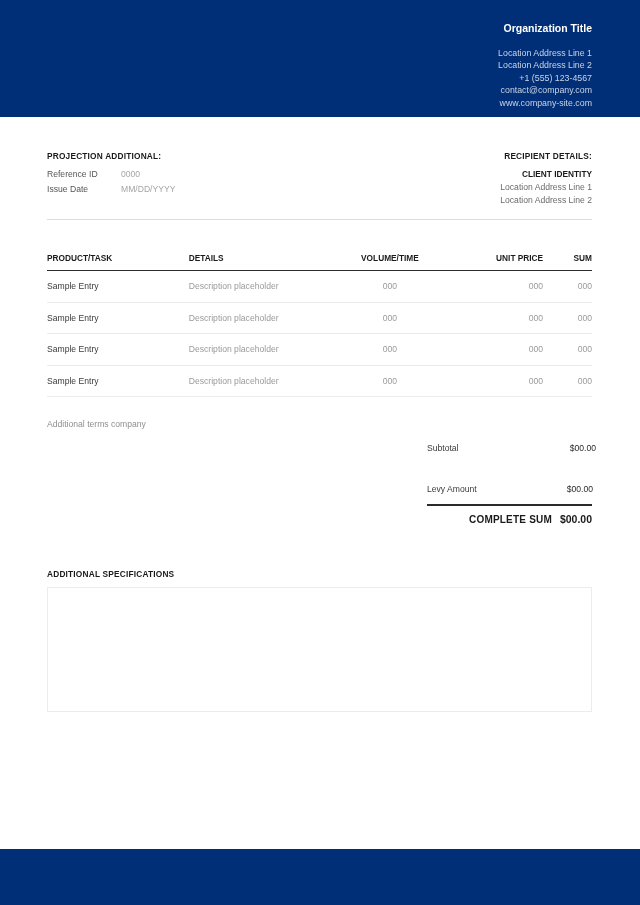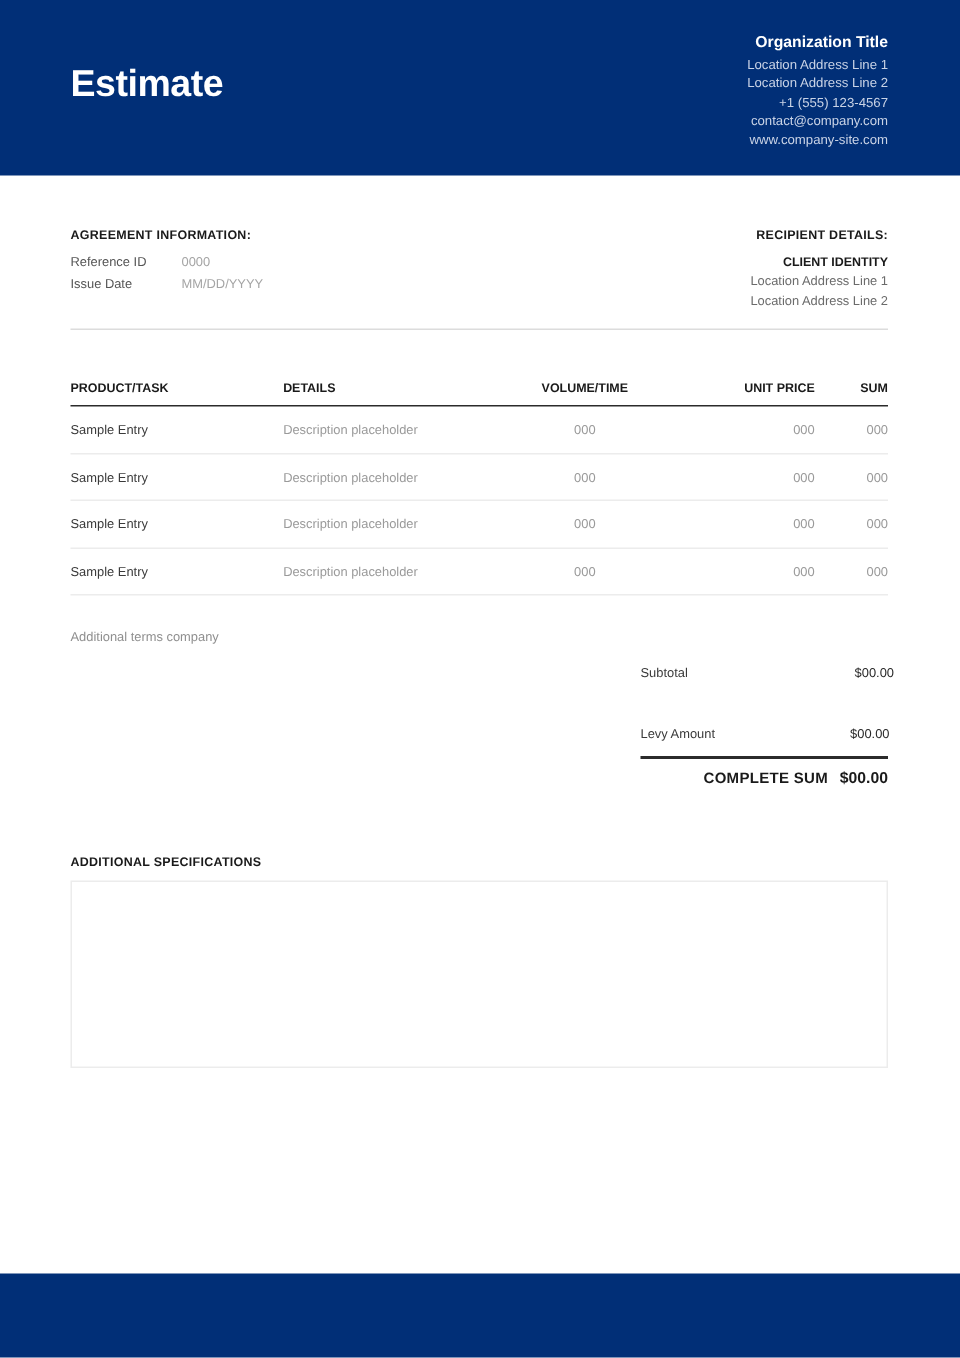--- a/index.html
+++ b/index.html
@@ -2,21 +2,21 @@
 <html><head>
   <meta charset="utf-8">
   <style>
     * { box-sizing: border-box; margin: 0; padding: 0; }
     html, body { width: 640px; height: 905px; background: #ffffff; }
     body { font-family: "Liberation Sans", sans-serif; color: #1a1a1a; position: relative; overflow: hidden; }
 
     .header { position: absolute; left: 0; top: 0; width: 640px; height: 117px; background: #012f77; }
     .doc-title { position: absolute; left: 47px; top: 42px; font-size: 25px; font-weight: bold; color: #ffffff; letter-spacing: -0.3px; }
     .org { position: absolute; right: 48px; top: 21px; text-align: right; }
-    .org-name { font-size: 10.5px; font-weight: bold; color: #ffffff; line-height: 14px; margin-bottom: 2px; }
+    .org-name { font-size: 10.5px; font-weight: bold; color: #ffffff; line-height: 14px; margin-bottom: 12px; }
     .org-line { font-size: 8.8px; color: #c9d3e6; line-height: 12.4px; }
 
     .section-label { font-size: 8.3px; font-weight: bold; color: #1a1a1a; letter-spacing: 0.2px; }
 
     .proj { position: absolute; left: 47px; top: 151px; width: 280px; }
     .proj .row { display: flex; font-size: 8.6px; line-height: 14.5px; }
     .proj .row .k { width: 74px; color: #555555; }
     .proj .row .v { color: #a5a5a5; }
     .proj .section-label { margin-bottom: 6px; }
 
@@ -52,33 +52,32 @@
 
     .specs-label { position: absolute; left: 47px; top: 569px; }
     .specs-box { position: absolute; left: 47px; top: 587px; width: 545px; height: 125px; border: 1px solid #ececec; }
 
     .footer { position: absolute; left: 0; top: 849px; width: 640px; height: 56px; background: #012f77; }
   </style>
 </head>
 <body>
 
 <div class="header">
-  <div class="doc-title">Estimate</div>
   <div class="org">
     <div class="org-name">Organization Title</div>
     <div class="org-line">Location Address Line 1</div>
     <div class="org-line">Location Address Line 2</div>
     <div class="org-line">+1 (555) 123-4567</div>
     <div class="org-line">contact@company.com</div>
     <div class="org-line">www.company-site.com</div>
   </div>
 </div>
 
 <div class="proj">
-  <div class="section-label">AGREEMENT INFORMATION:</div>
+  <div class="section-label">PROJECTION ADDITIONAL:</div>
   <div class="row">
     <span class="k">Reference ID</span>
     <span class="v">0000</span>
   </div>
   <div class="row">
     <span class="k">Issue Date</span>
     <span class="v">MM/DD/YYYY</span>
   </div>
 </div>
 

